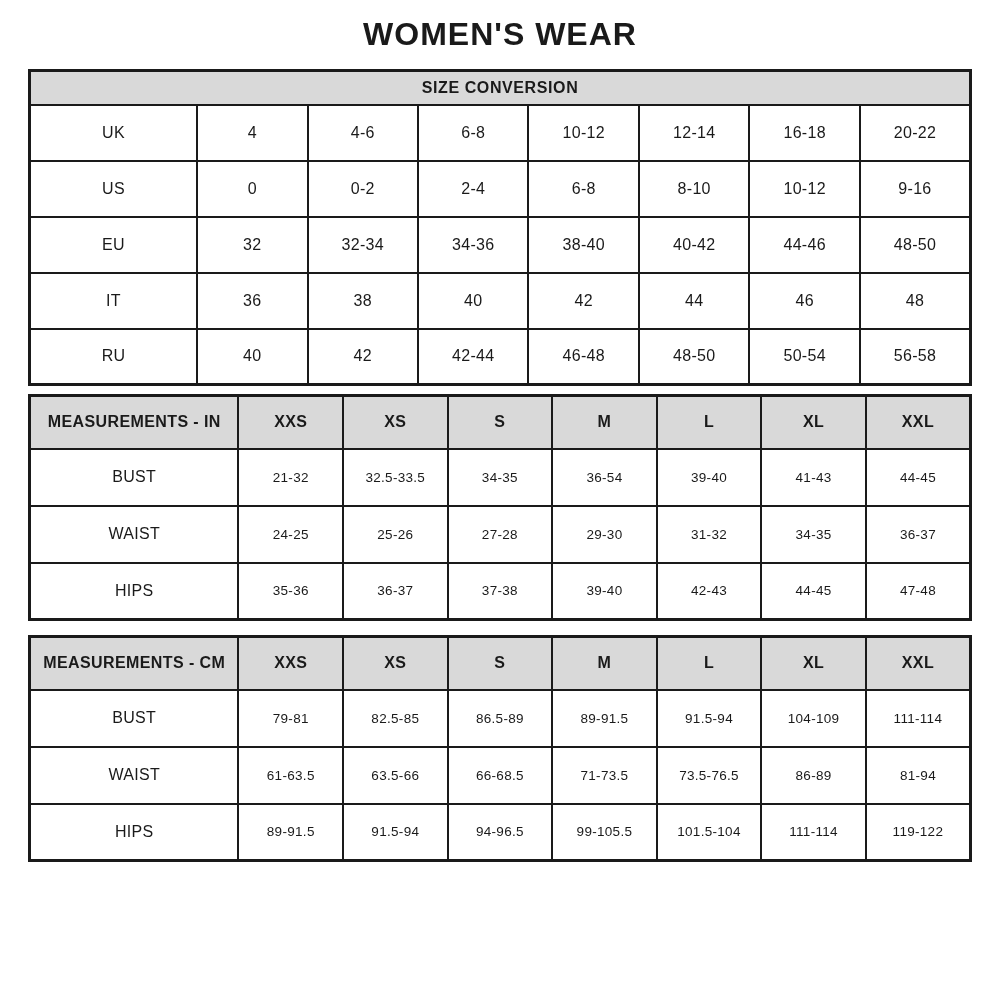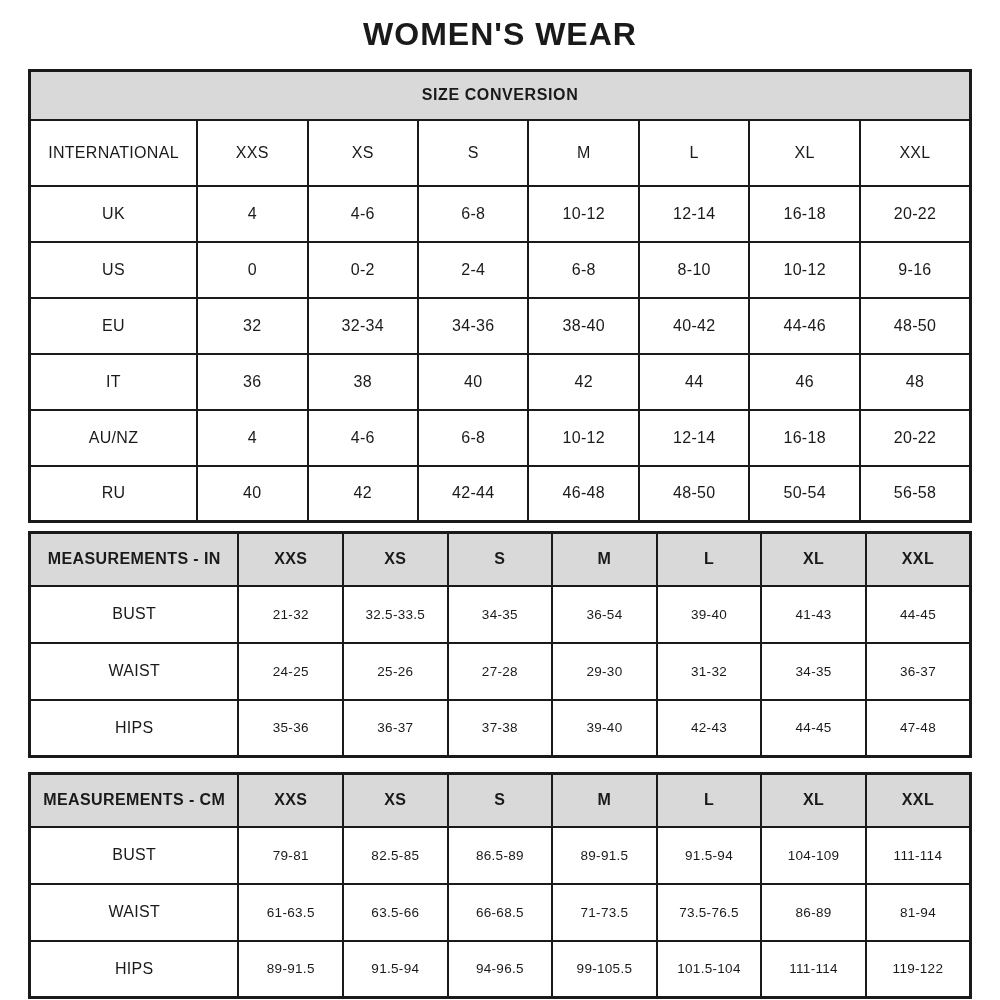--- a/index.html
+++ b/index.html
@@ -19,21 +19,21 @@
     width:100%; border-collapse:collapse; table-layout:fixed;
     border:3px solid var(--line);
   }
   td,th {
     border:2px solid var(--line); text-align:center; vertical-align:middle;
     padding:0; letter-spacing:0.3px; font-weight:400;
   }
   #size-conversion { margin-bottom:8px; }
   #measurements-in { margin-bottom:14px;padding-left:16px; }
   .span-header th {
-    background:var(--hdr); height:49px; font-size:16px; font-weight:700;
+    background:var(--hdr); height:34px; font-size:16px; font-weight:700;
     letter-spacing:0.6px;
   }
   .col-header td { height:66px; font-size:16px; }
   #size-conversion tbody td { height:56px; font-size:16px; }
   .m-head th {
     background:var(--hdr); height:53px; font-size:16px; font-weight:700;
     letter-spacing:0.4px;
   }
   .m-body td { height:57px; font-size:13.5px; }
   .m-body td.row-label { font-size:16px; }
@@ -52,30 +52,20 @@
         <col style="width:11.74%">
         <col style="width:11.74%">
       <col style="width:11.74%">
         <col style="width:11.74%">
         <col style="width:11.74%">
         <col style="width:11.74%">
     </colgroup>
     <thead>
         <tr class="span-header">
           <th colspan="8">SIZE CONVERSION</th>
-        </tr>
-        <tr class="col-header">
-          <td>INTERNATIONAL</td>
-          <td>XXS</td>
-          <td>XS</td>
-          <td>S</td>
-          <td>M</td>
-          <td>L</td>
-          <td>XL</td>
-          <td>XXL</td>
         </tr>
       </thead>
     <tbody>
         <tr>
           <td class="row-label">UK</td>
           <td>4</td>
           <td>4-6</td>
           <td>6-8</td>
           <td>10-12</td>
           <td>12-14</td>
@@ -106,30 +96,20 @@
           <td class="row-label">IT</td>
           <td>36</td>
           <td>38</td>
           <td>40</td>
           <td>42</td>
           <td>44</td>
           <td>46</td>
           <td>48</td>
         </tr>
         <tr>
-          <td class="row-label">AU/NZ</td>
-          <td>4</td>
-          <td>4-6</td>
-          <td>6-8</td>
-          <td>10-12</td>
-          <td>12-14</td>
-          <td>16-18</td>
-          <td>20-22</td>
-        </tr>
-        <tr>
           <td class="row-label">RU</td>
           <td>40</td>
           <td>42</td>
           <td>42-44</td>
           <td>46-48</td>
           <td>48-50</td>
           <td>50-54</td>
           <td>56-58</td>
         </tr>
       </tbody>

